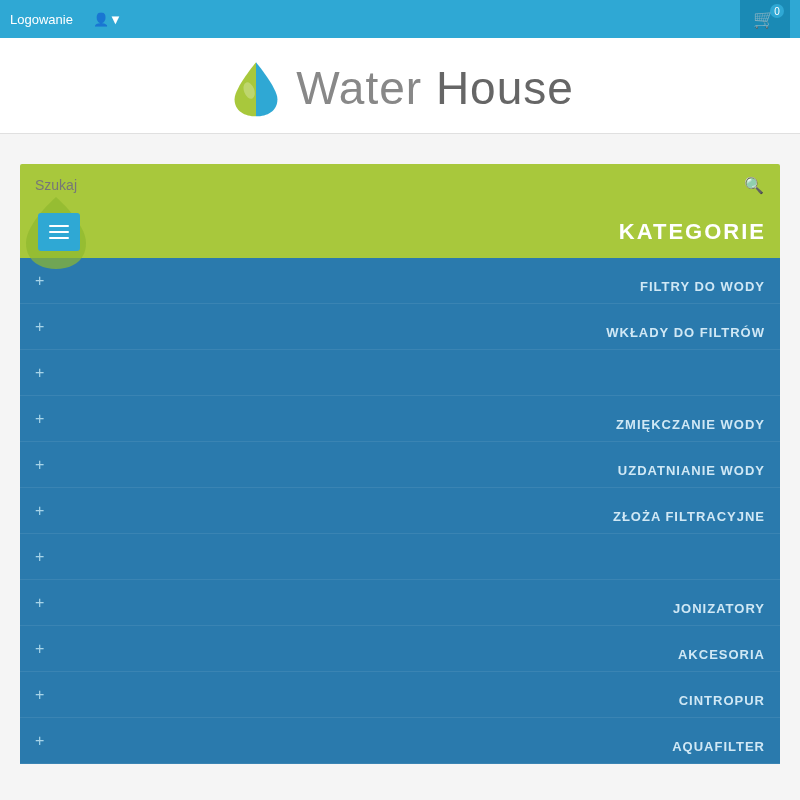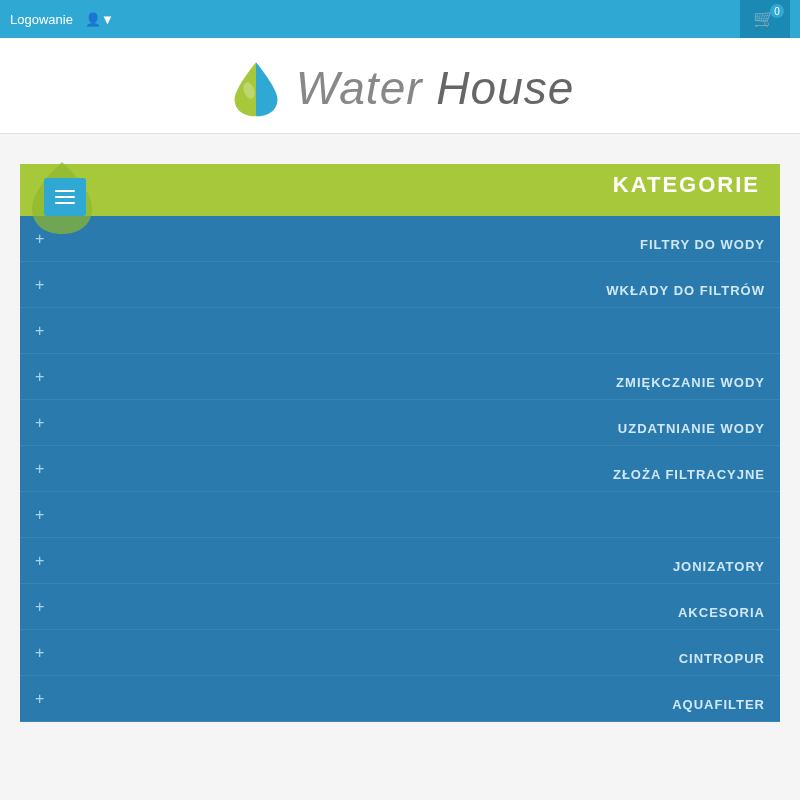--- a/index.html
+++ b/index.html
@@ -24,21 +24,21 @@
       align-items: center;
       justify-content: space-between;
       padding: 0 10px;
     }
 
     .top-bar-login {
       color: white;
       font-size: 13px;
       display: flex;
       align-items: center;
-      gap: 12px;
+      gap: 20px;
       cursor: pointer;
     }
 
     .top-bar-cart {
       background-color: #1a8ab5;
       width: 50px;
       height: 38px;
       display: flex;
       align-items: center;
       justify-content: center;
@@ -73,21 +73,20 @@
       align-items: center;
       justify-content: center;
       padding: 20px 0 15px 0;
       border-bottom: 1px solid #e0e0e0;
     }
 
     .logo-container {
       display: flex;
       align-items: center;
       gap: 10px;
-      font-style: italic;
     }
 
     .logo-drop {
       width: 60px;
       height: 60px;
     }
 
     .logo-text {
       font-size: 46px;
       font-weight: 300;
@@ -131,22 +130,23 @@
       cursor: pointer;
       color: #555;
       font-size: 16px;
       padding: 4px 6px;
     }
 
     
     .categories-header {
       background-color: #a8c83c;
       display: flex;
+      align-items: center;
       justify-content: space-between;
-      padding: 8px 20px;
+      padding: 8px 14px;
       height: 52px;
     }
 
     .hamburger-btn {
       background-color: #2fa8d4;
       border: none;
       border-radius: 3px;
       width: 42px;
       height: 38px;
       display: flex;
@@ -238,20 +238,26 @@
       <ellipse cx="22" cy="38" rx="6" ry="10" fill="rgba(255,255,255,0.25)" transform="rotate(-20,22,38)"></ellipse>
     </svg>
     <span class="logo-text">
       <span style="font-weight:400; color:#888;">Water </span><span style="font-weight:300; color:#666;">House</span>
     </span>
   </div>
 </div>
 
 <div class="main-content">
 
+  <div class="search-bar">
+    <input class="search-input" type="text" placeholder="Szukaj" style="">
+    <button class="search-btn">
+      <span>🔍</span>
+    </button>
+  </div>
 
   <div class="categories-header">
     <div style="position:relative; display:flex; align-items:center; justify-content:center; width:50px; height:50px;">
 
       <svg width="80" height="80" viewBox="0 0 80 80" style="position:absolute; left:-18px; top:-14px; z-index:0;">
         <path d="M40 4 C40 4, 10 30, 10 50 C10 68, 24 76, 40 76 C56 76, 70 68, 70 50 C70 30, 40 4, 40 4 Z" fill="#8fb82e" opacity="0.7"></path>
       </svg>
       <button class="hamburger-btn" style="position:relative; z-index:1;">
         <div class="hb-lines">
           <div class="hb-line"></div>

